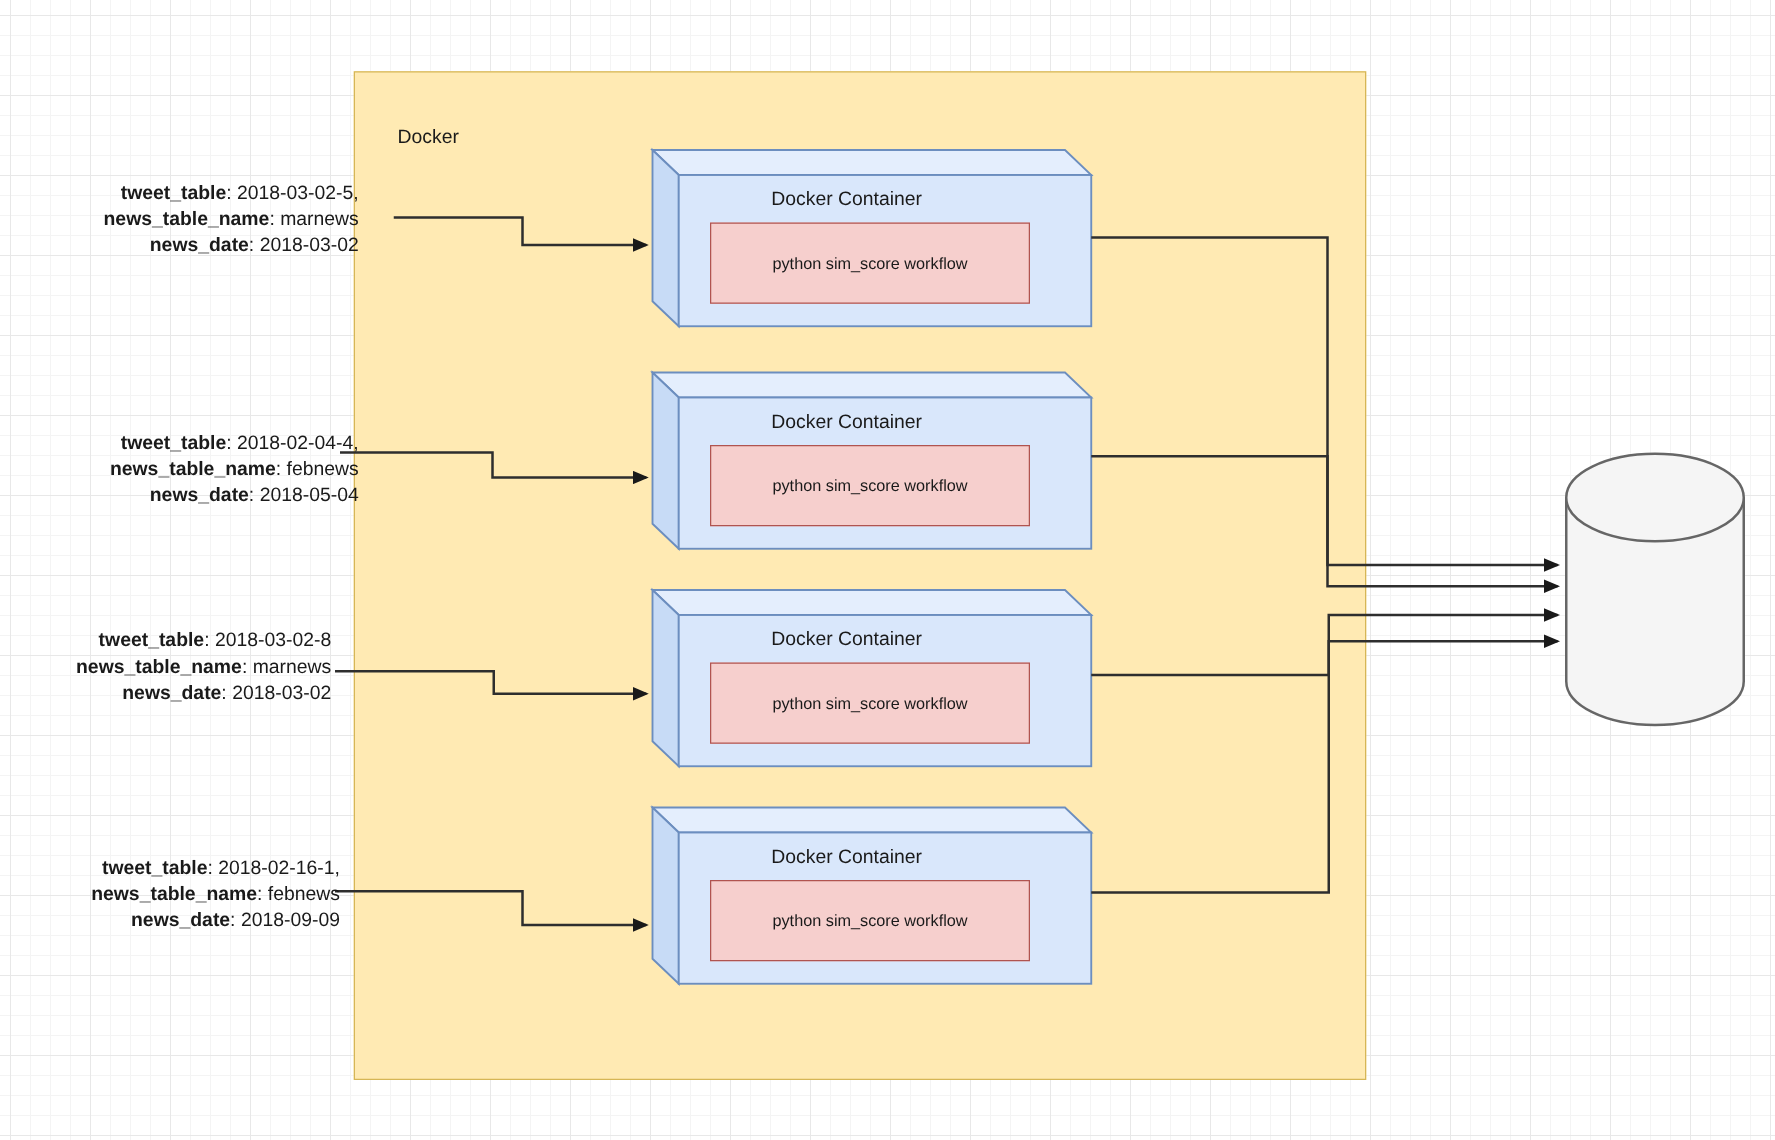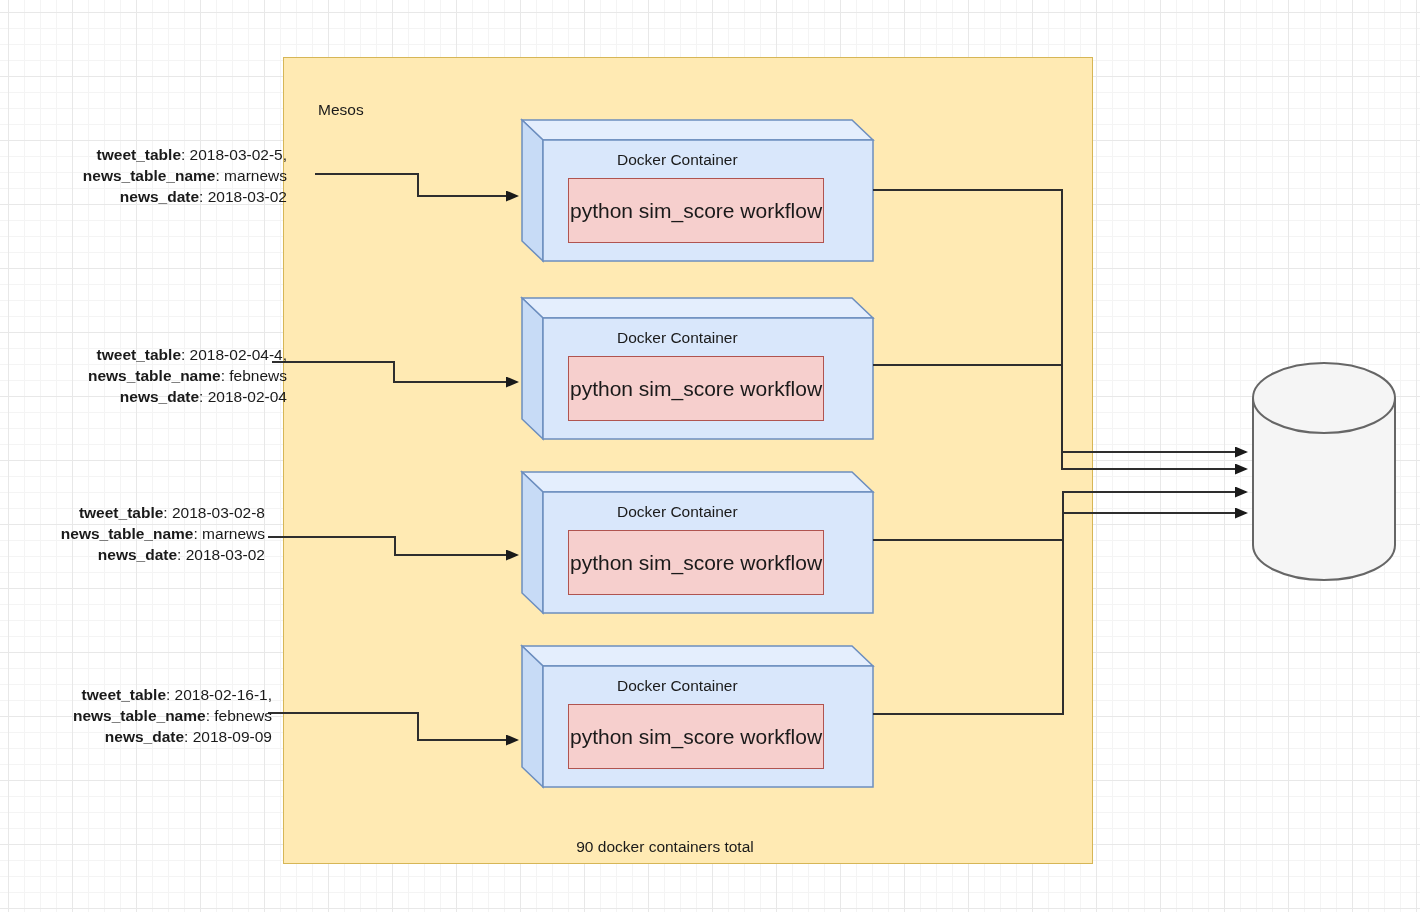--- a/index.html
+++ b/index.html
@@ -44,39 +44,39 @@
   .cube-top{fill:var(--container-top);stroke:var(--container-border);stroke-width:1.5;}
   .cube-left{fill:var(--container-left);stroke:var(--container-border);stroke-width:1.5;}
   .container-title{
     position:absolute;left:573px;width:250px;font-size:15.5px;margin-left:44px;
   }
   .workflow-box{
     position:absolute;left:568px;width:256px;height:65px;
     background:var(--workflow-fill);
     border:1.5px solid var(--workflow-border);
     display:flex;align-items:center;justify-content:center;
-    font-size:21px;
+    font-size:13px;
   }
   .param-label{
     position:absolute;text-align:right;font-size:15.5px;line-height:21px;white-space:nowrap;
   }
   .param-label b{font-weight:bold;text-align:right;}
   .db-label{
     position:absolute;left:1244px;top:449px;width:160px;text-align:center;
     font-size:15px;line-height:23px;
   }
   .connector{fill:none;stroke:var(--connector);stroke-width:2;}
 </style>
 </head>
 <body>
 
 <div class="canvas">
 
   <div class="mesos"></div>
-  <div class="mesos-label">Mesos</div>
+  <div class="mesos-label">Docker</div>
 
   <svg class="layer" viewBox="0 0 1420 912">
     <defs>
       <marker id="arrow" markerWidth="13" markerHeight="11" refX="11" refY="5.5" orient="auto" markerUnits="userSpaceOnUse">
         <path d="M0,0 L13,5.5 L0,11 Z" fill="#1a1a1a"></path>
       </marker>
     </defs>
 
     <g>
       <polygon class="cube-top" points="522,120 852,120 873,140 543,140"></polygon>
@@ -131,29 +131,28 @@
   <div class="workflow-box" style="top:704px">python sim_score workflow</div>
 
   <div class="param-label" style="right:1133px;top:144px">
     <div><b>tweet_table</b><span>: 2018-03-02-5,</span></div>
     <div><b>news_table_name</b><span>: marnews</span></div>
     <div><b>news_date</b><span>: 2018-03-02</span></div>
   </div>
   <div class="param-label" style="right:1133px;top:344px">
     <div><b>tweet_table</b><span>: 2018-02-04-4,</span></div>
     <div><b>news_table_name</b><span>: febnews</span></div>
-    <div><b>news_date</b><span>: 2018-02-04</span></div>
+    <div><b>news_date</b><span>: 2018-05-04</span></div>
   </div>
   <div class="param-label" style="right:1155px;top:502px">
     <div><b>tweet_table</b><span>: 2018-03-02-8</span></div>
     <div><b>news_table_name</b><span>: marnews</span></div>
     <div><b>news_date</b><span>: 2018-03-02</span></div>
   </div>
   <div class="param-label" style="right:1148px;top:684px">
     <div><b>tweet_table</b><span>: 2018-02-16-1,</span></div>
     <div><b>news_table_name</b><span>: febnews</span></div>
     <div><b>news_date</b><span>: 2018-09-09</span></div>
   </div>
 
 
-  <div class="mesos-caption">90 docker containers total</div>
 
 </div>
 
 </body></html>

